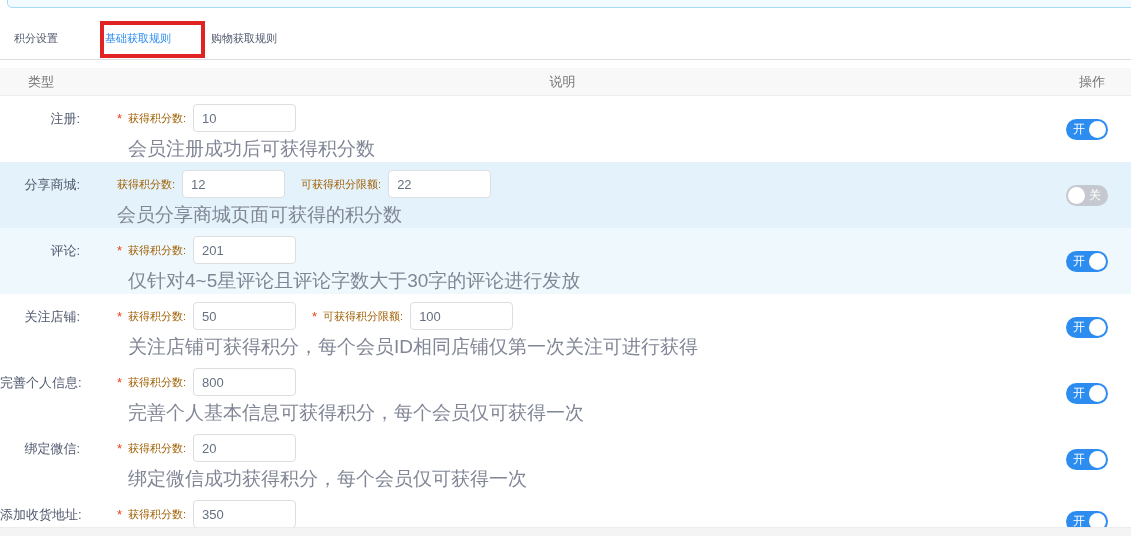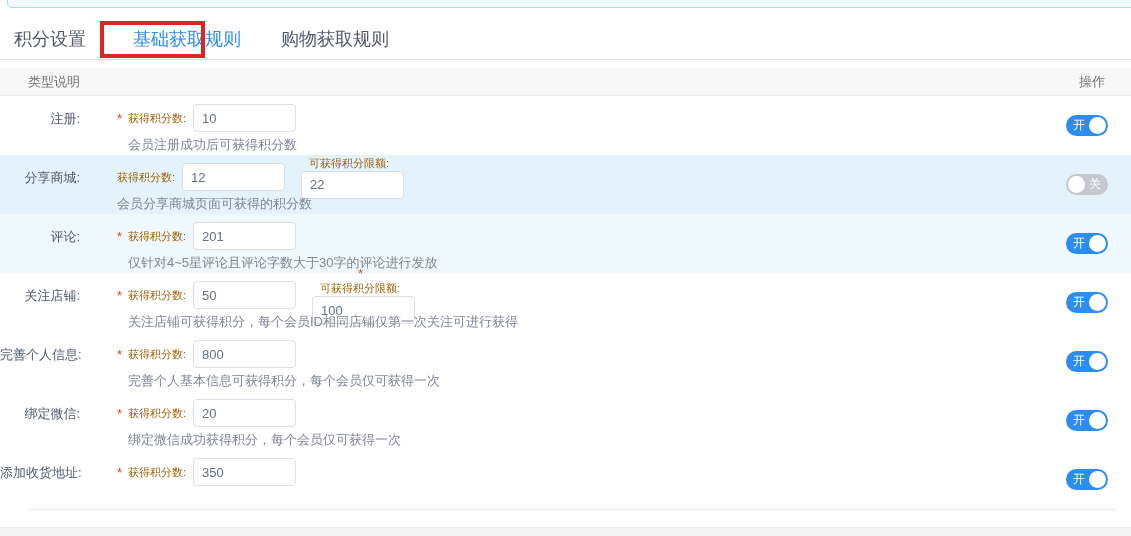--- a/index.html
+++ b/index.html
@@ -7,50 +7,50 @@
     font-family:"Liberation Sans","DejaVu Sans",sans-serif; }
   .page { position:relative; width:1131px; height:536px; overflow:hidden; background:#fff; }
 
   
   .alert-remnant { position:absolute; left:7px; top:-21px; right:-8px; height:29px;
     background:#f2fbff; border:1px solid #a7dcf7; border-radius:5px; z-index:1; }
 
   
   .tabs { margin-top:8px; height:52px; border-bottom:1px solid #dcdee2;
     display:flex; align-items:center; padding:10px 0 0 14px; position:relative; z-index:2; }
-  .tab { font-size:18px; color:#515a6e; cursor:pointer; white-space:nowrap; }
+  .tab { font-size:11px; color:#515a6e; cursor:pointer; white-space:nowrap; }
   .tab.active { color:#2d8cf0; }
   .tab:nth-child(2) { margin-left:47px;font-family:Liberation Serif, serif; }
   .tab:nth-child(3) { margin-left:40px; }
 
   
   .annotation-box { position:absolute; left:100px; top:21px; width:105px; height:37px;
     border:4px solid #e02424; z-index:5; pointer-events:none; }
 
   
   .thead { display:flex; align-items:center; height:28px; margin-top:8px;
     background:#f8f8f9; border-bottom:1px solid #ebedf0; color:#737373; font-size:13px; }
   .th-type { margin-left:28px; }
-  .th-desc { flex:1; }
+  .th-desc { flex:1; text-align:center; }
   .th-action { margin-right:26px;margin-left:8px; }
 
   
   .trow { display:flex; min-height:59px; }
   .tcol-type { width:80px; text-align:right; padding-top:14px;
     font-size:13px; color:#515a6e; white-space:nowrap; }
   .tcol-content { flex:1; margin-left:37px; padding-top:8px; }
   .form-line { display:flex; align-items:center; height:28px; }
   .field-group { display:flex; align-items:center; }
-  .field-group + .field-group { margin-left:16px;flex-direction:column; }
+  .field-group + .field-group { margin-left:16px; }
   .asterisk { color:#ed4014; font-size:13px; display:inline-block; width:11px; }
   .field-label { font-size:11px; color:#a16207; margin-right:7px; white-space:nowrap; }
   .field-input { width:103px; height:28px; border:1px solid #dcdee2; border-radius:4px;
     padding:0 8px; font-size:13px; color:#657180; outline:none; background:#fff;
     font-family:"Liberation Sans","DejaVu Sans",sans-serif; }
-  .row-desc { margin-top:4px; font-size:13px; color:#808695; }
+  .row-desc { margin-top:4px; font-size:19px; color:#808695; }
   .row-desc.indent { margin-left:11px; }
 
   .tcol-action { width:88px; display:flex; align-items:center; justify-content:center; }
   .switch { position:relative; width:42px; height:21px; border-radius:11px; cursor:pointer; }
   .switch.on { background:#2d8cf0; }
   .switch.off { background:#c5c8ce; }
   .switch-text { position:absolute; color:#fff; font-size:12px; line-height:21px; }
   .switch.on .switch-text { left:7px; }
   .switch.off .switch-text { right:7px; }
   .switch-knob { position:absolute; top:2px; width:17px; height:17px;

